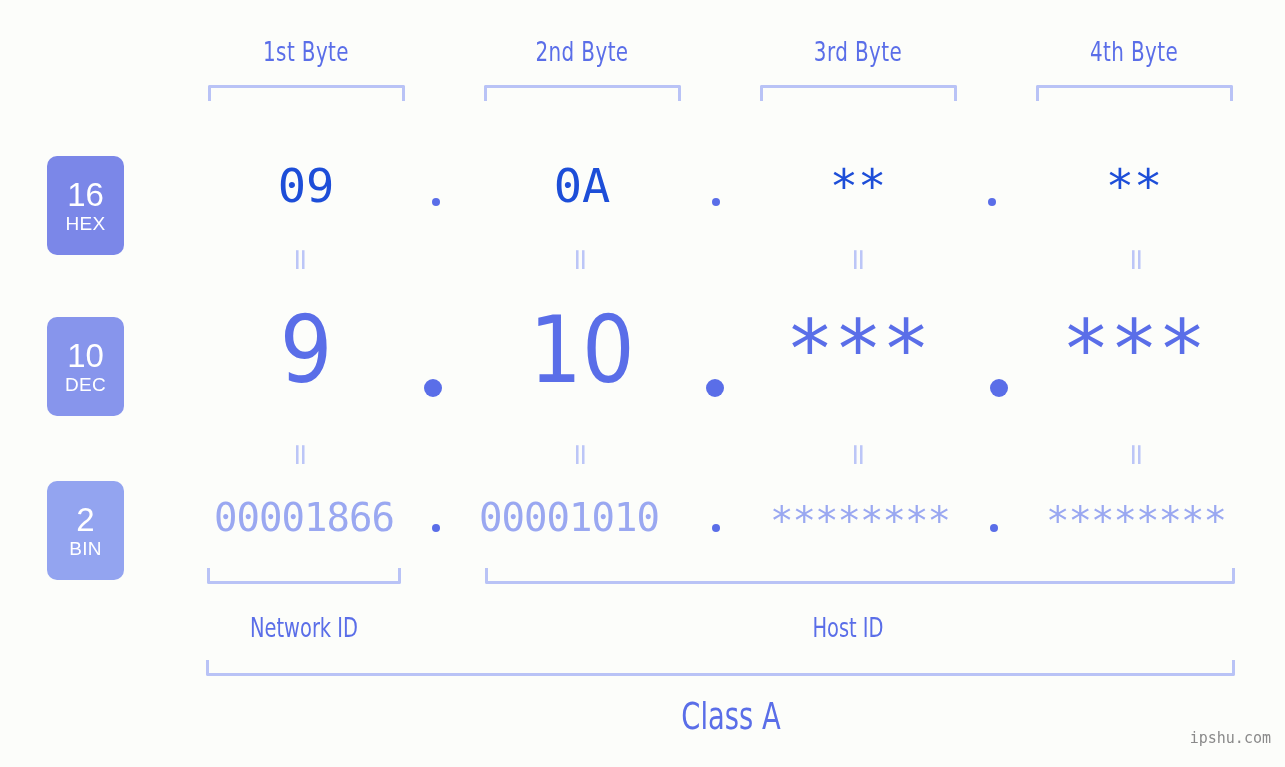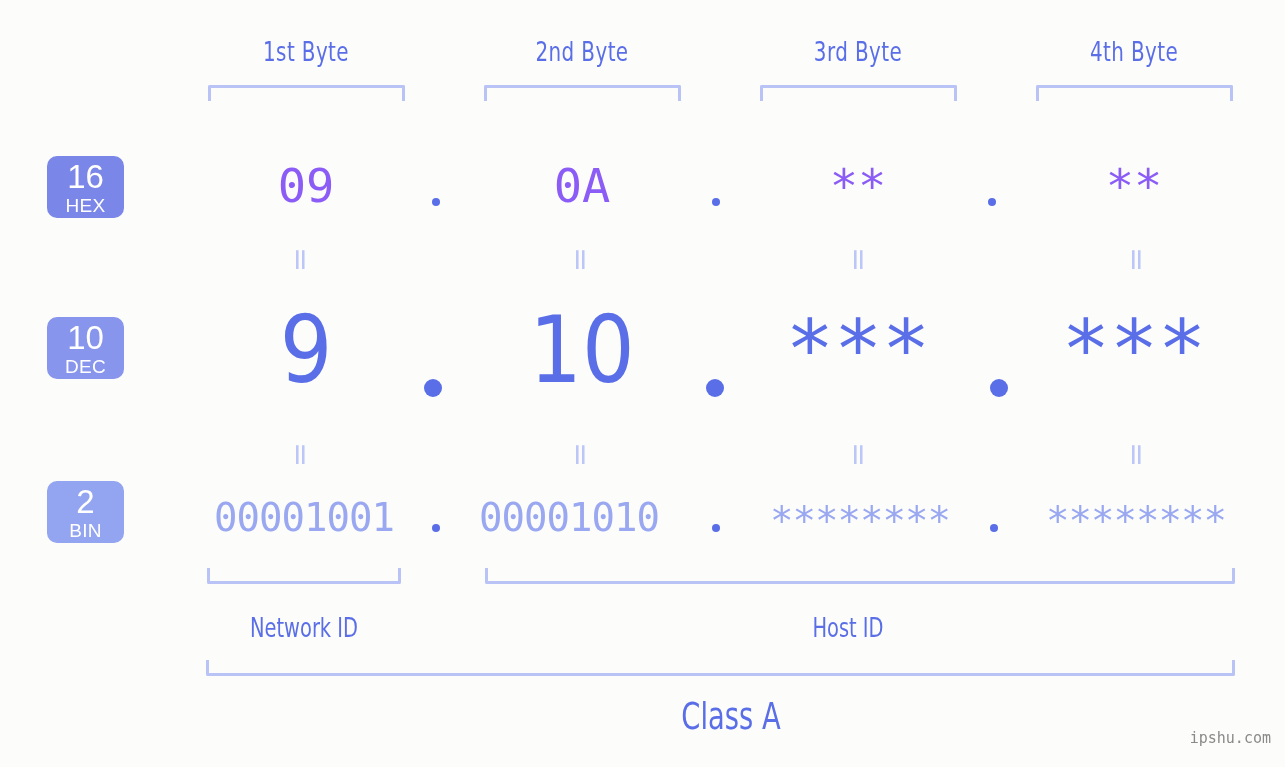--- a/index.html
+++ b/index.html
@@ -29,41 +29,41 @@
     position:absolute;
     border:3px solid #b9c3f6;
     box-sizing:border-box;
   }
   .bracket.down { border-bottom:none; height:16px; border-radius:2px 2px 0 0;}
   .bracket.up   { border-top:none;   height:16px; border-radius:0 0 2px 2px;}
 
   
   .badge {
     position:absolute;
-    width:77px; height:62px;
+    width:77px; height:99px;
     border-radius:10px;
     color:#ffffff;
     display:flex; flex-direction:column;
     align-items:center; justify-content:center;
     font-family:"Liberation Sans", sans-serif;
     line-height:1;
     text-align:right;
   }
   .badge .num  { font-size:33px; font-weight:400; letter-spacing:0px; margin-bottom:3px;}
   .badge .word { font-size:19px; font-weight:400; letter-spacing:.3px;}
 
   
   .cell {
     position:absolute;
     text-align:center;
     white-space:nowrap;
     font-family:"DejaVu Sans Mono","Liberation Mono", monospace;
     line-height:1;
   }
-  .row-hex .cell { font-size:47px; color:#8b5cf6;text-align:center; }
+  .row-hex .cell { font-size:47px; color:#1d4ed8;text-align:center; }
   .row-dec .cell { font-size:92px; color:#5a6ee8; font-family:"DejaVu Sans Condensed","Liberation Sans Narrow","DejaVu Sans", sans-serif; font-weight:300;}
   .row-dec .cell.stars { font-family:"DejaVu Sans Mono","Liberation Mono", monospace; font-size:80px;}
   .row-bin .cell { font-size:39px; color:#9aa8f1; letter-spacing:-1px;}
 
   
   .dot { position:absolute; border-radius:50%; background:#5a6ee8; }
 
   
   .eq {
     position:absolute;
@@ -166,21 +166,21 @@
     <div class="dot" style="left:706px; top:379px; width:18px; height:18px;"></div>
     <div class="dot" style="left:990px; top:379px; width:18px; height:18px;"></div>
   </div>
 
   <div class="eq" style="left:288px; top:440px; width:26px;">=</div>
   <div class="eq" style="left:568px; top:440px; width:26px;">=</div>
   <div class="eq" style="left:846px; top:440px; width:26px;">=</div>
   <div class="eq" style="left:1124px; top:440px; width:26px;">=</div>
 
   <div class="row-bin">
-    <div class="cell" style="left:200px; top:498px; width:208px;">00001001</div>
+    <div class="cell" style="left:200px; top:498px; width:208px;">00001866</div>
     <div class="cell" style="left:465px; top:498px; width:208px;">00001010</div>
     <div class="cell" style="left:756px; top:501px; width:208px;">********</div>
     <div class="cell" style="left:1032px; top:501px; width:208px;">********</div>
 
     <div class="dot" style="left:432px; top:524px; width:8px; height:8px;"></div>
     <div class="dot" style="left:712px; top:524px; width:8px; height:8px;"></div>
     <div class="dot" style="left:990px; top:524px; width:8px; height:8px;"></div>
   </div>
 
   <div class="bracket up" style="left:207px; top:568px; width:194px;"></div>

